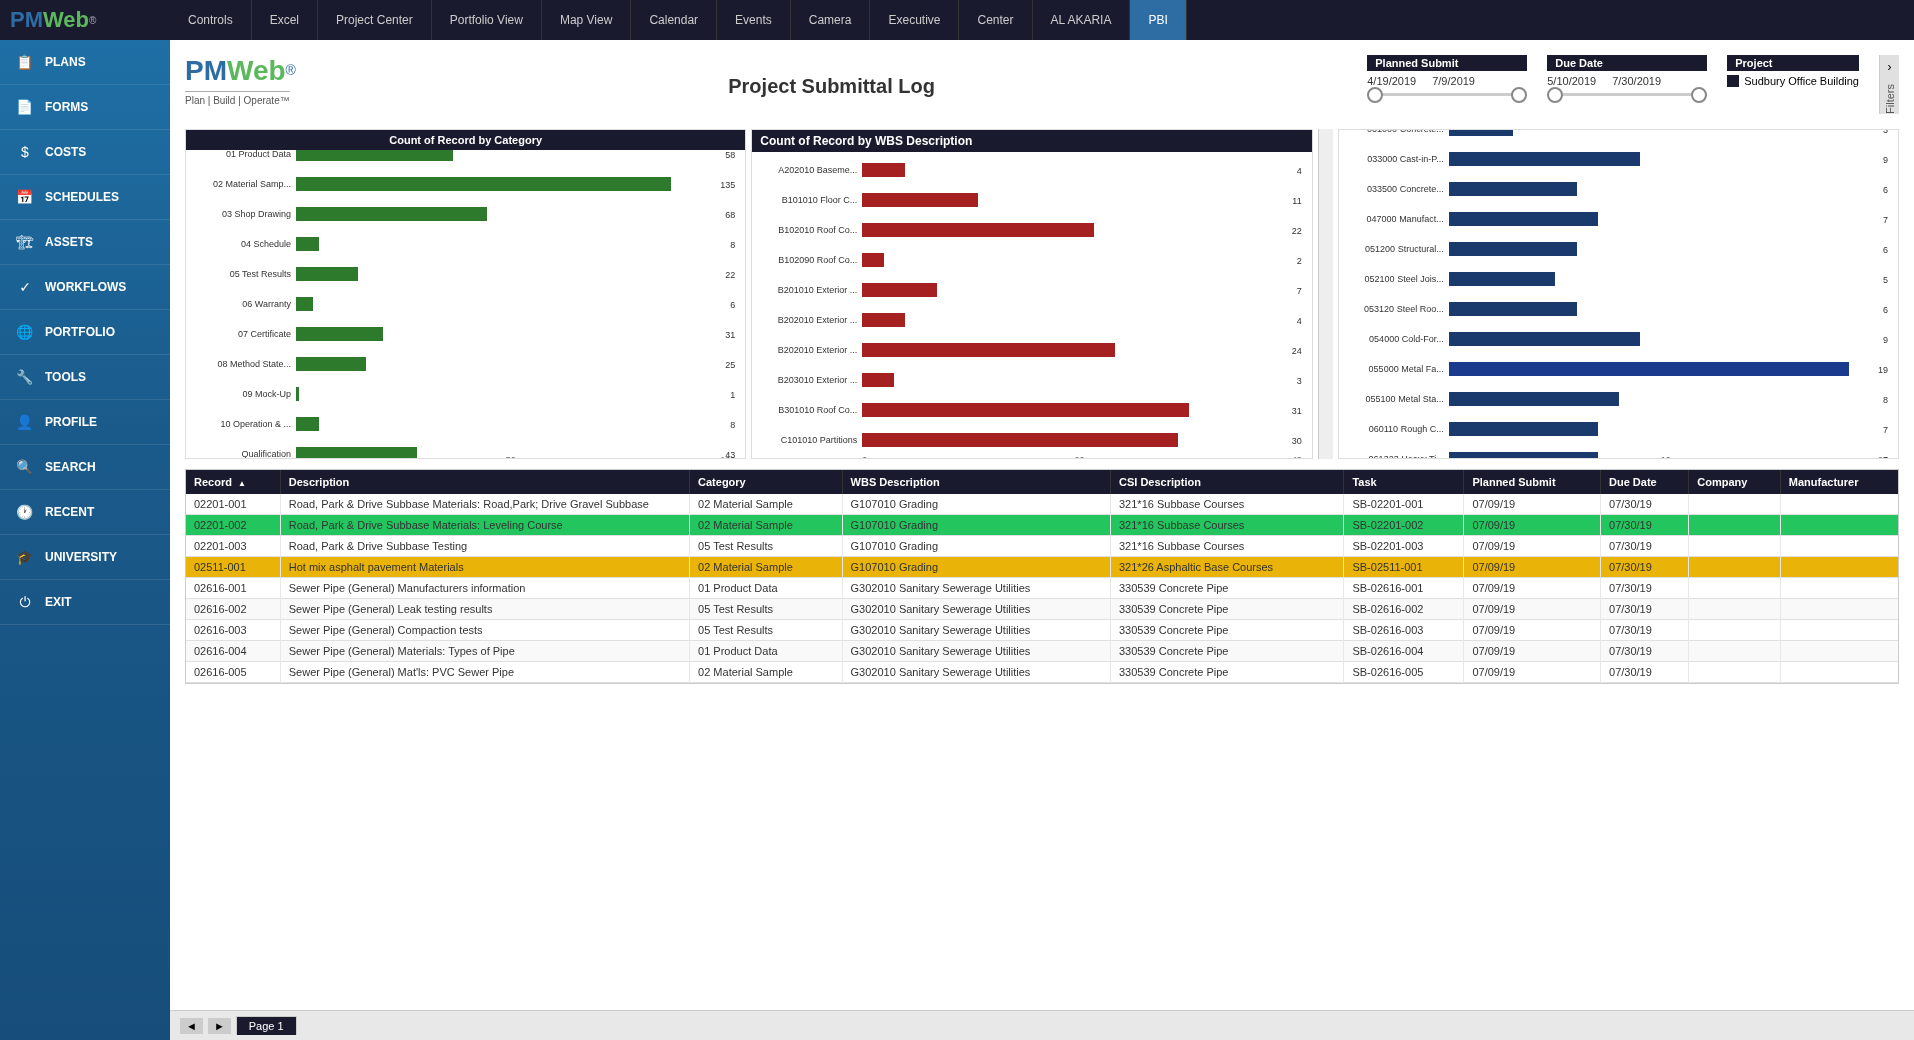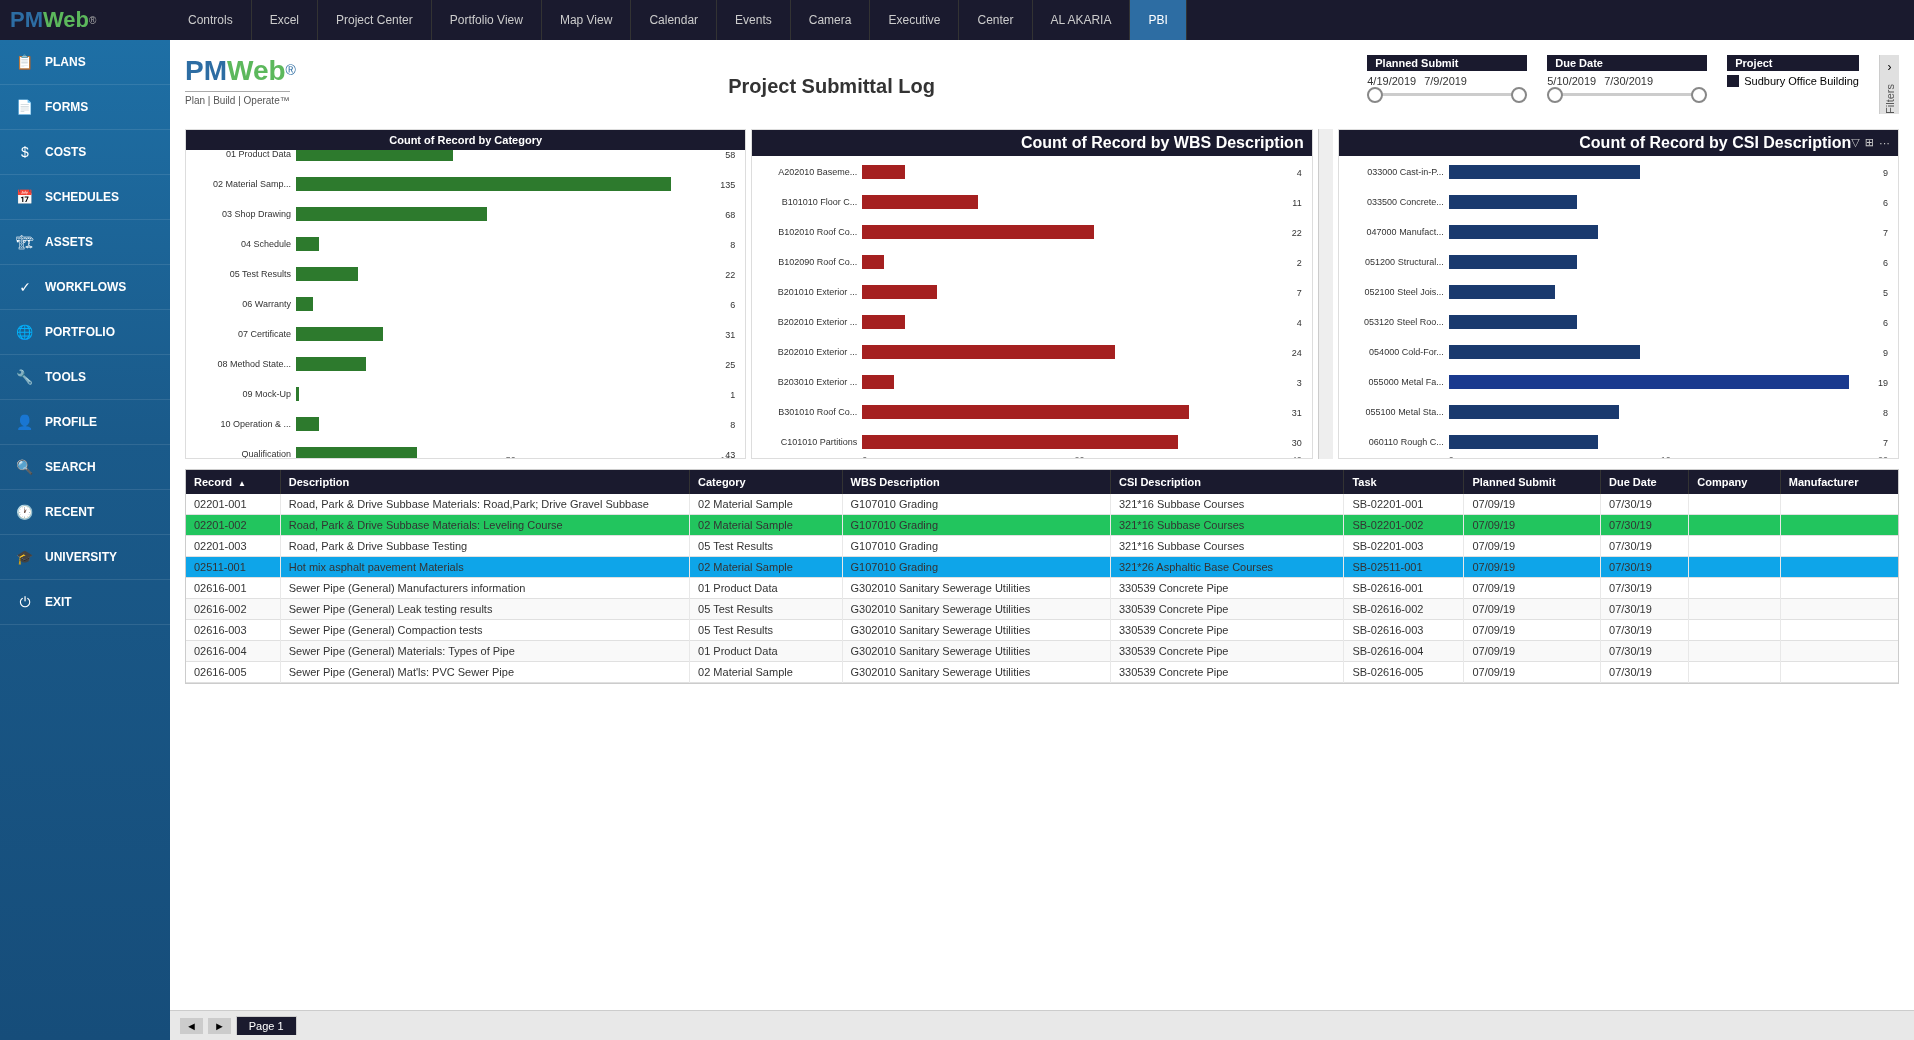--- a/index.html
+++ b/index.html
@@ -113,21 +113,21 @@
     }
     .filter-label {
       font-size: 11px;
       color: white;
       background: #1a1a2e;
       padding: 2px 8px;
       font-weight: bold;
     }
     .filter-dates {
       display: flex;
-      gap: 8px;
+      gap: 16px;
       align-items: center;
     }
     .filter-date {
       font-size: 11px;
       color: #333;
     }
     .filter-slider {
       display: flex;
       align-items: center;
       gap: 4px;
@@ -251,22 +251,22 @@
     
     .chart-header {
       background: #1a1a2e;
       color: white;
       display: flex;
       align-items: center;
       padding: 4px 8px;
     }
     .chart-header-title {
       flex: 1;
-      text-align: right;
-      font-size: 16px;
+      text-align: left;
+      font-size: 12px;
       font-weight: bold;
     }
     .chart-header-icons {
       display: flex;
       gap: 5px;
       align-items: center;
     }
     .chart-icon {
       color: #ccc;
       cursor: pointer;
@@ -685,28 +685,20 @@
                 <span>0</span>
                 <span>20</span>
                 <span>40</span>
               </div>
             </div>
         </div>
 
         <div style="width:15px;background:#eee;border-left:1px solid #ccc;flex-shrink:0;"></div>
 
         <div class="chart-container">
-          <div class="chart-header">
-            <div class="chart-header-title">Count of Record by CSI Description</div>
-            <div class="chart-header-icons">
-              <span class="chart-icon">▽</span>
-              <span class="chart-icon">⊞</span>
-              <span class="chart-icon">···</span>
-            </div>
-          </div>
           <div class="chart-body" id="chart3-body">
           <div class="bar-chart">
                 <div class="bar-row">
                   <div class="bar-label">031000 Concrete...</div>
                   <div style="flex: 1 1 0%; position: relative; height: 14px;">
                     <div class="bar-fill" style="background: rgb(26, 58, 110); width: 15%;"></div>
                   </div>
                   <span class="bar-value" style="position: relative; right: auto; margin-left: 3px;">3</span>
                 </div>
                 <div class="bar-row">
@@ -842,21 +834,21 @@
                 <td style="max-width: 300px; overflow: hidden; text-overflow: ellipsis;">Road, Park &amp; Drive Subbase Testing</td>
                 <td>05 Test Results</td>
                 <td>G107010 Grading</td>
                 <td>321*16 Subbase Courses</td>
                 <td>SB-02201-003</td>
                 <td>07/09/19</td>
                 <td>07/30/19</td>
                 <td></td>
                 <td></td>
               </tr>
-              <tr style="background: #0ea5e9;">
+              <tr style="background: #eab308;">
                 <td>02511-001</td>
                 <td style="max-width: 300px; overflow: hidden; text-overflow: ellipsis;">Hot mix asphalt pavement Materials</td>
                 <td>02 Material Sample</td>
                 <td>G107010 Grading</td>
                 <td>321*26 Asphaltic Base Courses</td>
                 <td>SB-02511-001</td>
                 <td>07/09/19</td>
                 <td>07/30/19</td>
                 <td></td>
                 <td></td>

